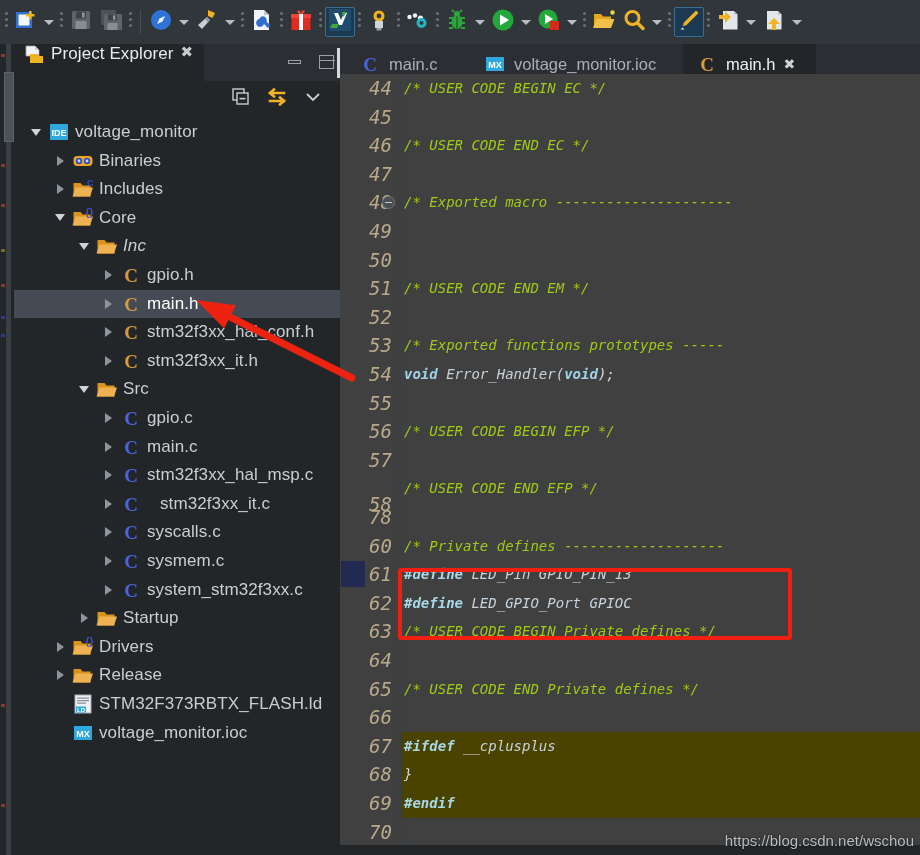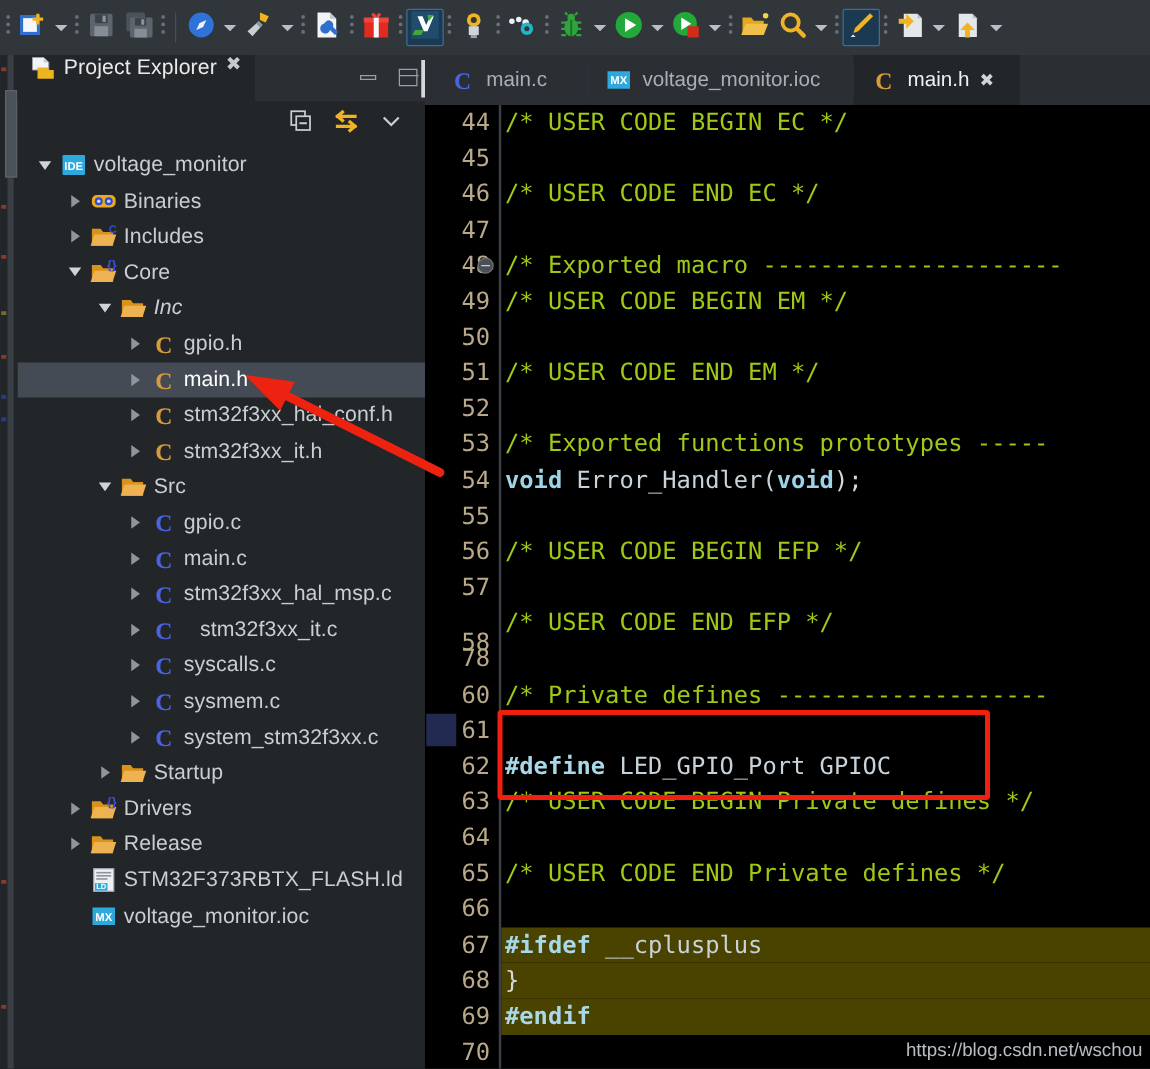--- a/index.html
+++ b/index.html
@@ -123,35 +123,35 @@
     position: absolute; top: 0; height: 40px;
     display: flex; align-items: center; gap: 8px; padding: 0 13px;
   }
   .ed-tab.inactive { background: #2b2f34; }
   .ed-tab.active { background: #232629; }
   .ed-tab-sep { position:absolute; top:6px; width:1px; height:28px; background:#444a50; }
   .ed-tab .t { font-size: 16.5px; color: #a9afb5; }
   .ed-tab.active .t { color: #eef1f3; }
   .ed-tab .x { font-size: 14px; color: #d0d4d8; }
 
-  .ed-body { position: absolute; left: 0; top: 40px; width: 580px; height: 771px; background: #000000; }
+  .ed-body { position: absolute; left: 0; top: 30px; width: 580px; height: 771px; background: #404040; font-style: italic; }
   .code-area {
     position: absolute; left: 0; top: 0; width: 580px; height: 771px;
     font-family: "DejaVu Sans Mono", "Liberation Mono", monospace;
     font-size: 19px;
   }
   .ln-col { position: absolute; left: 0; top: 0; width: 57px; height: 771px; }
   .vsep   { position: absolute; left: 59px; top: 0; width: 2px; height: 771px; background: #3a3f45; }
   .ln {
     position: absolute; left: 0; width: 52px; text-align: right;
     color: #b9a98a; font-size: 19px; line-height: 28.6px; height: 28.6px;
   }
   .cl {
     position: absolute; left: 64px; line-height: 28.6px; height: 28.6px;
-    white-space: pre; font-size: 19px;
+    white-space: pre; font-size: 14px;
   }
   .cmt { color: #9fc916; }
   .kw  { color: #9fd4e8; font-weight: bold; }
   .pp  { color: #a9d9e8; font-weight: bold; }
   .id  { color: #c8d2da; }
   .pl  { color: #d5dade; }
   .inactive-bg { position: absolute; left: 61px; background: #4a4300; }
   .fold-mark {
     position: absolute; width: 13px; height: 13px; border-radius: 50%;
     background: #4a4f55; border: 1px solid #6d737a;
@@ -711,40 +711,40 @@
       <div class="ln" style="top:0px;">44</div>
           <div class="cl" style="top:0px;"><span class="cmt">/* USER CODE BEGIN EC */</span></div>
           <div class="ln" style="top:28.6px;">45</div>
           <div class="ln" style="top:57.2px;">46</div>
           <div class="cl" style="top:57.2px;"><span class="cmt">/* USER CODE END EC */</span></div>
           <div class="ln" style="top:85.80000000000001px;">47</div>
           <div class="ln" style="top:114.4px;">48</div>
           <div class="fold-mark" style="left:42px;top:122.4px;"></div>
           <div class="cl" style="top:114.4px;"><span class="cmt">/* Exported macro ---------------------</span></div>
           <div class="ln" style="top:143px;">49</div>
-          <div class="cl" style="top:143px;"><span class="cmt">/* USER CODE BEGIN EM */</span></div>
           <div class="ln" style="top:171.60000000000002px;">50</div>
           <div class="ln" style="top:200.20000000000002px;">51</div>
           <div class="cl" style="top:200.20000000000002px;"><span class="cmt">/* USER CODE END EM */</span></div>
           <div class="ln" style="top:228.8px;">52</div>
           <div class="ln" style="top:257.40000000000003px;">53</div>
           <div class="cl" style="top:257.40000000000003px;"><span class="cmt">/* Exported functions prototypes -----</span></div>
           <div class="ln" style="top:286px;">54</div>
           <div class="cl" style="top:286px;"><span class="kw">void</span><span class="id"> Error_Handler(</span><span class="kw">void</span><span class="pl">);</span></div>
           <div class="ln" style="top:314.6px;">55</div>
           <div class="ln" style="top:343.20000000000005px;">56</div>
           <div class="cl" style="top:343.20000000000005px;"><span class="cmt">/* USER CODE BEGIN EFP */</span></div>
           <div class="ln" style="top:371.8px;">57</div>
           <div class="ln" style="top:400.40000000000003px;margin-top:16px;">58</div>
           <div class="cl" style="top:400.40000000000003px;"><span class="cmt">/* USER CODE END EFP */</span></div>
           <div class="ln" style="top:429px;">78</div>
           <div class="ln" style="top:457.6px;">60</div>
           <div class="cl" style="top:457.6px;"><span class="cmt">/* Private defines -------------------</span></div>
           <div class="bp-mark" style="top:487.20000000000005px;"></div>
           <div class="ln" style="top:486.20000000000005px;text-align:right;">61</div>
+          <div class="cl" style="top:486.20000000000005px;"><span class="pp">#define</span><span class="id"> LED_Pin GPIO_PIN_13</span></div>
           <div class="ln" style="top:514.8000000000001px;">62</div>
           <div class="cl" style="top:514.8000000000001px;"><span class="pp">#define</span><span class="id"> LED_GPIO_Port GPIOC</span></div>
           <div class="ln" style="top:543.4px;">63</div>
           <div class="cl" style="top:543.4px;"><span class="cmt">/* USER CODE BEGIN Private defines */</span></div>
           <div class="ln" style="top:572px;">64</div>
           <div class="ln" style="top:600.6px;">65</div>
           <div class="cl" style="top:600.6px;"><span class="cmt">/* USER CODE END Private defines */</span></div>
           <div class="ln" style="top:629.2px;">66</div>
           <div class="inactive-bg" style="top:657.8000000000001px;width:519px;height:28.6px;"></div>
           <div class="ln" style="top:657.8000000000001px;">67</div>

